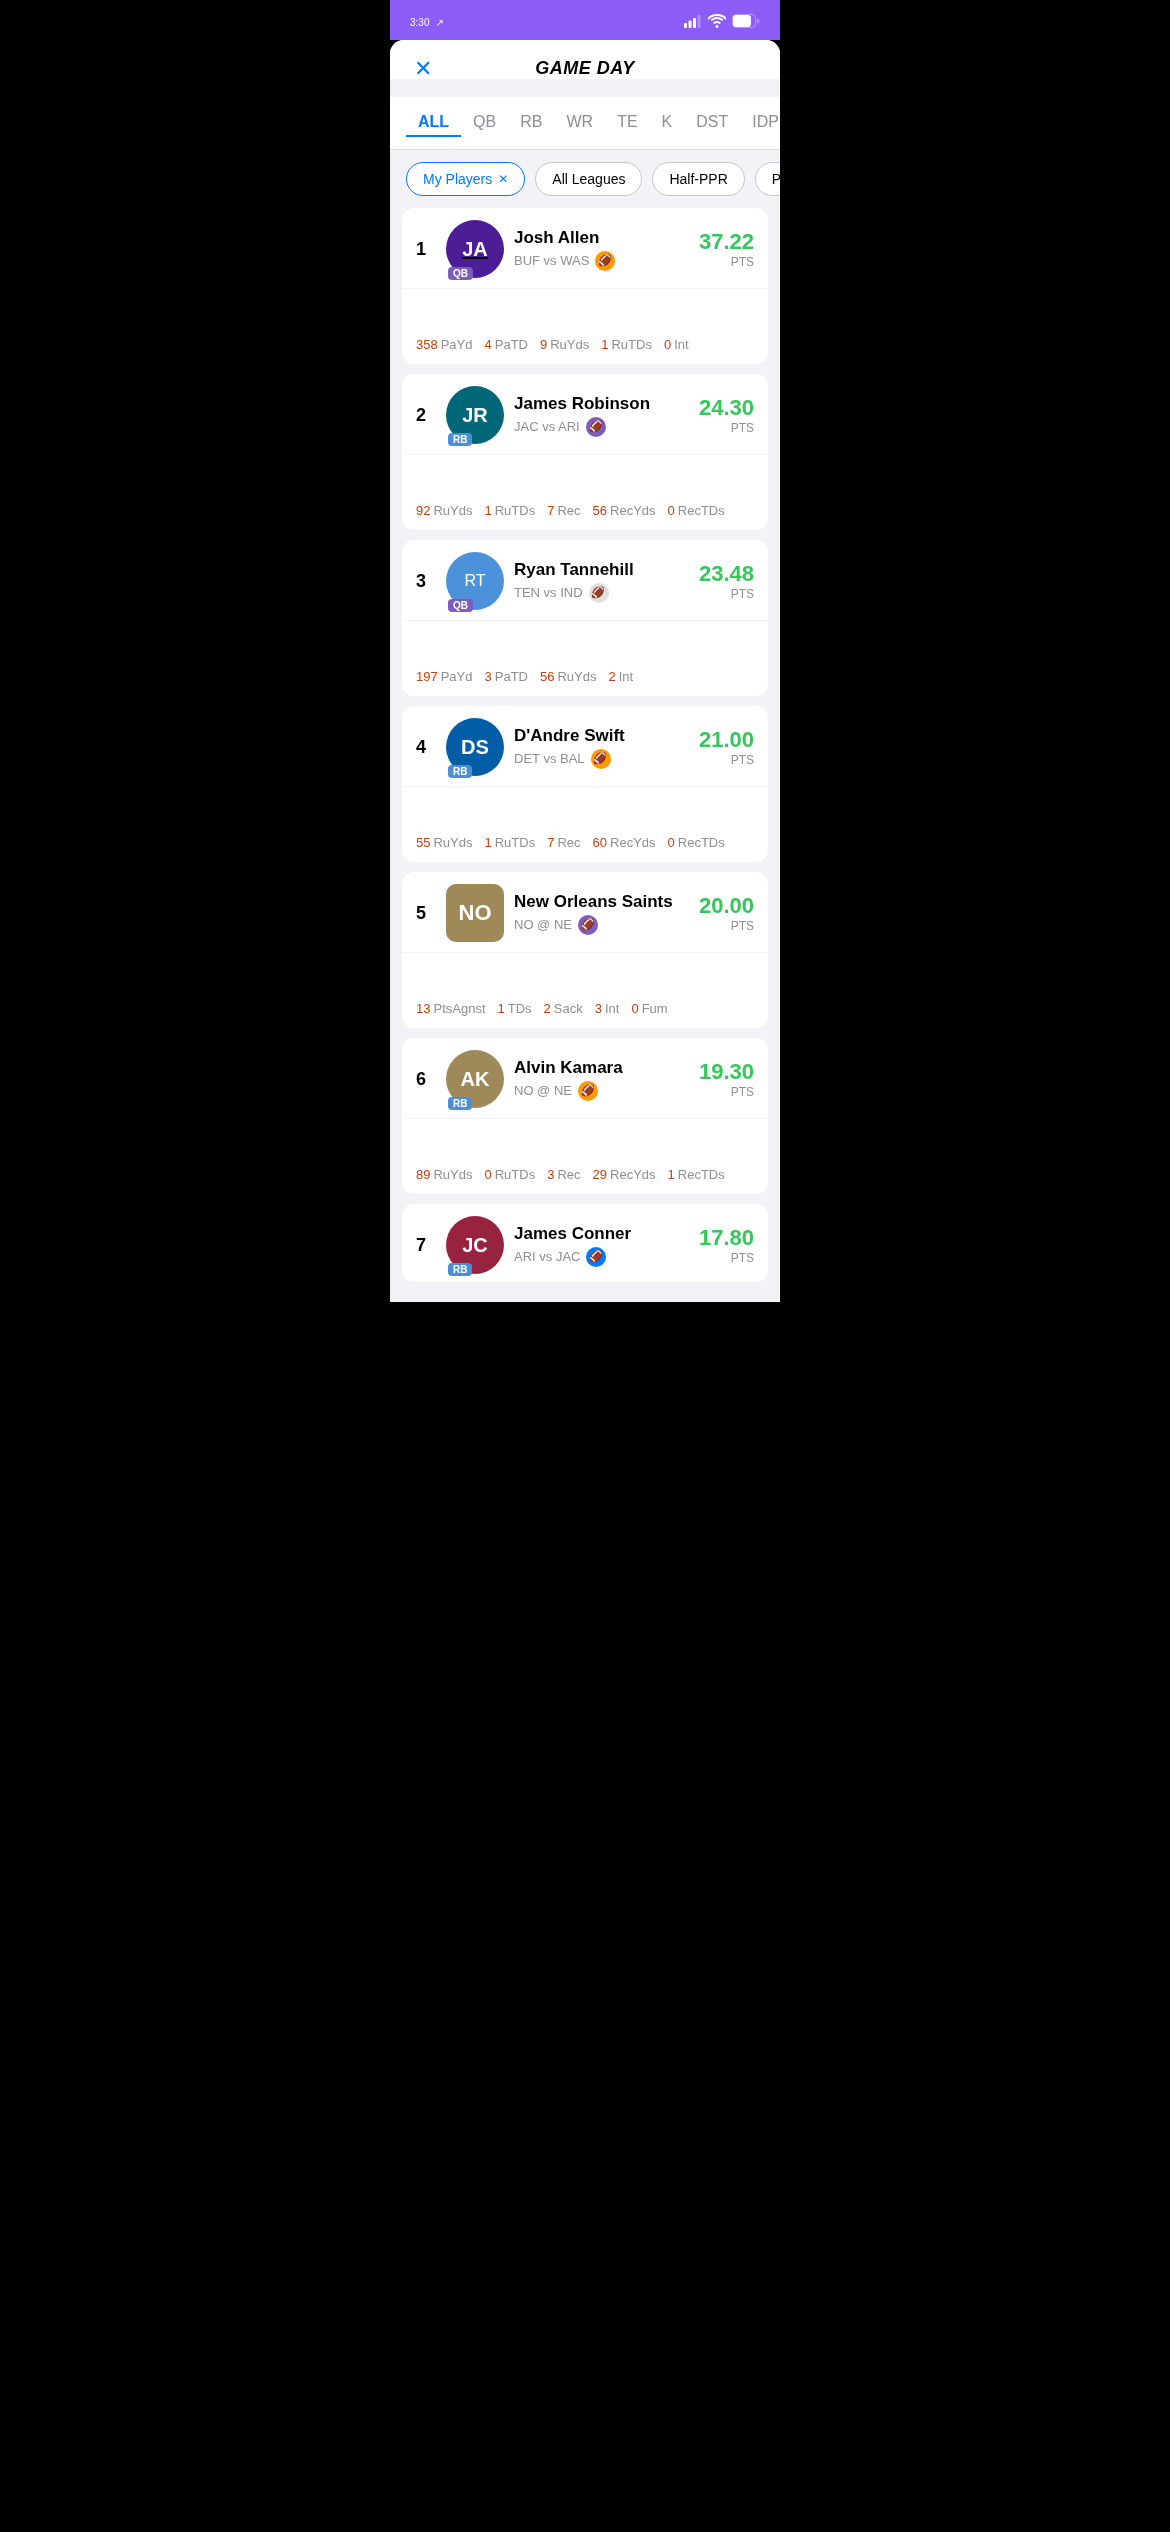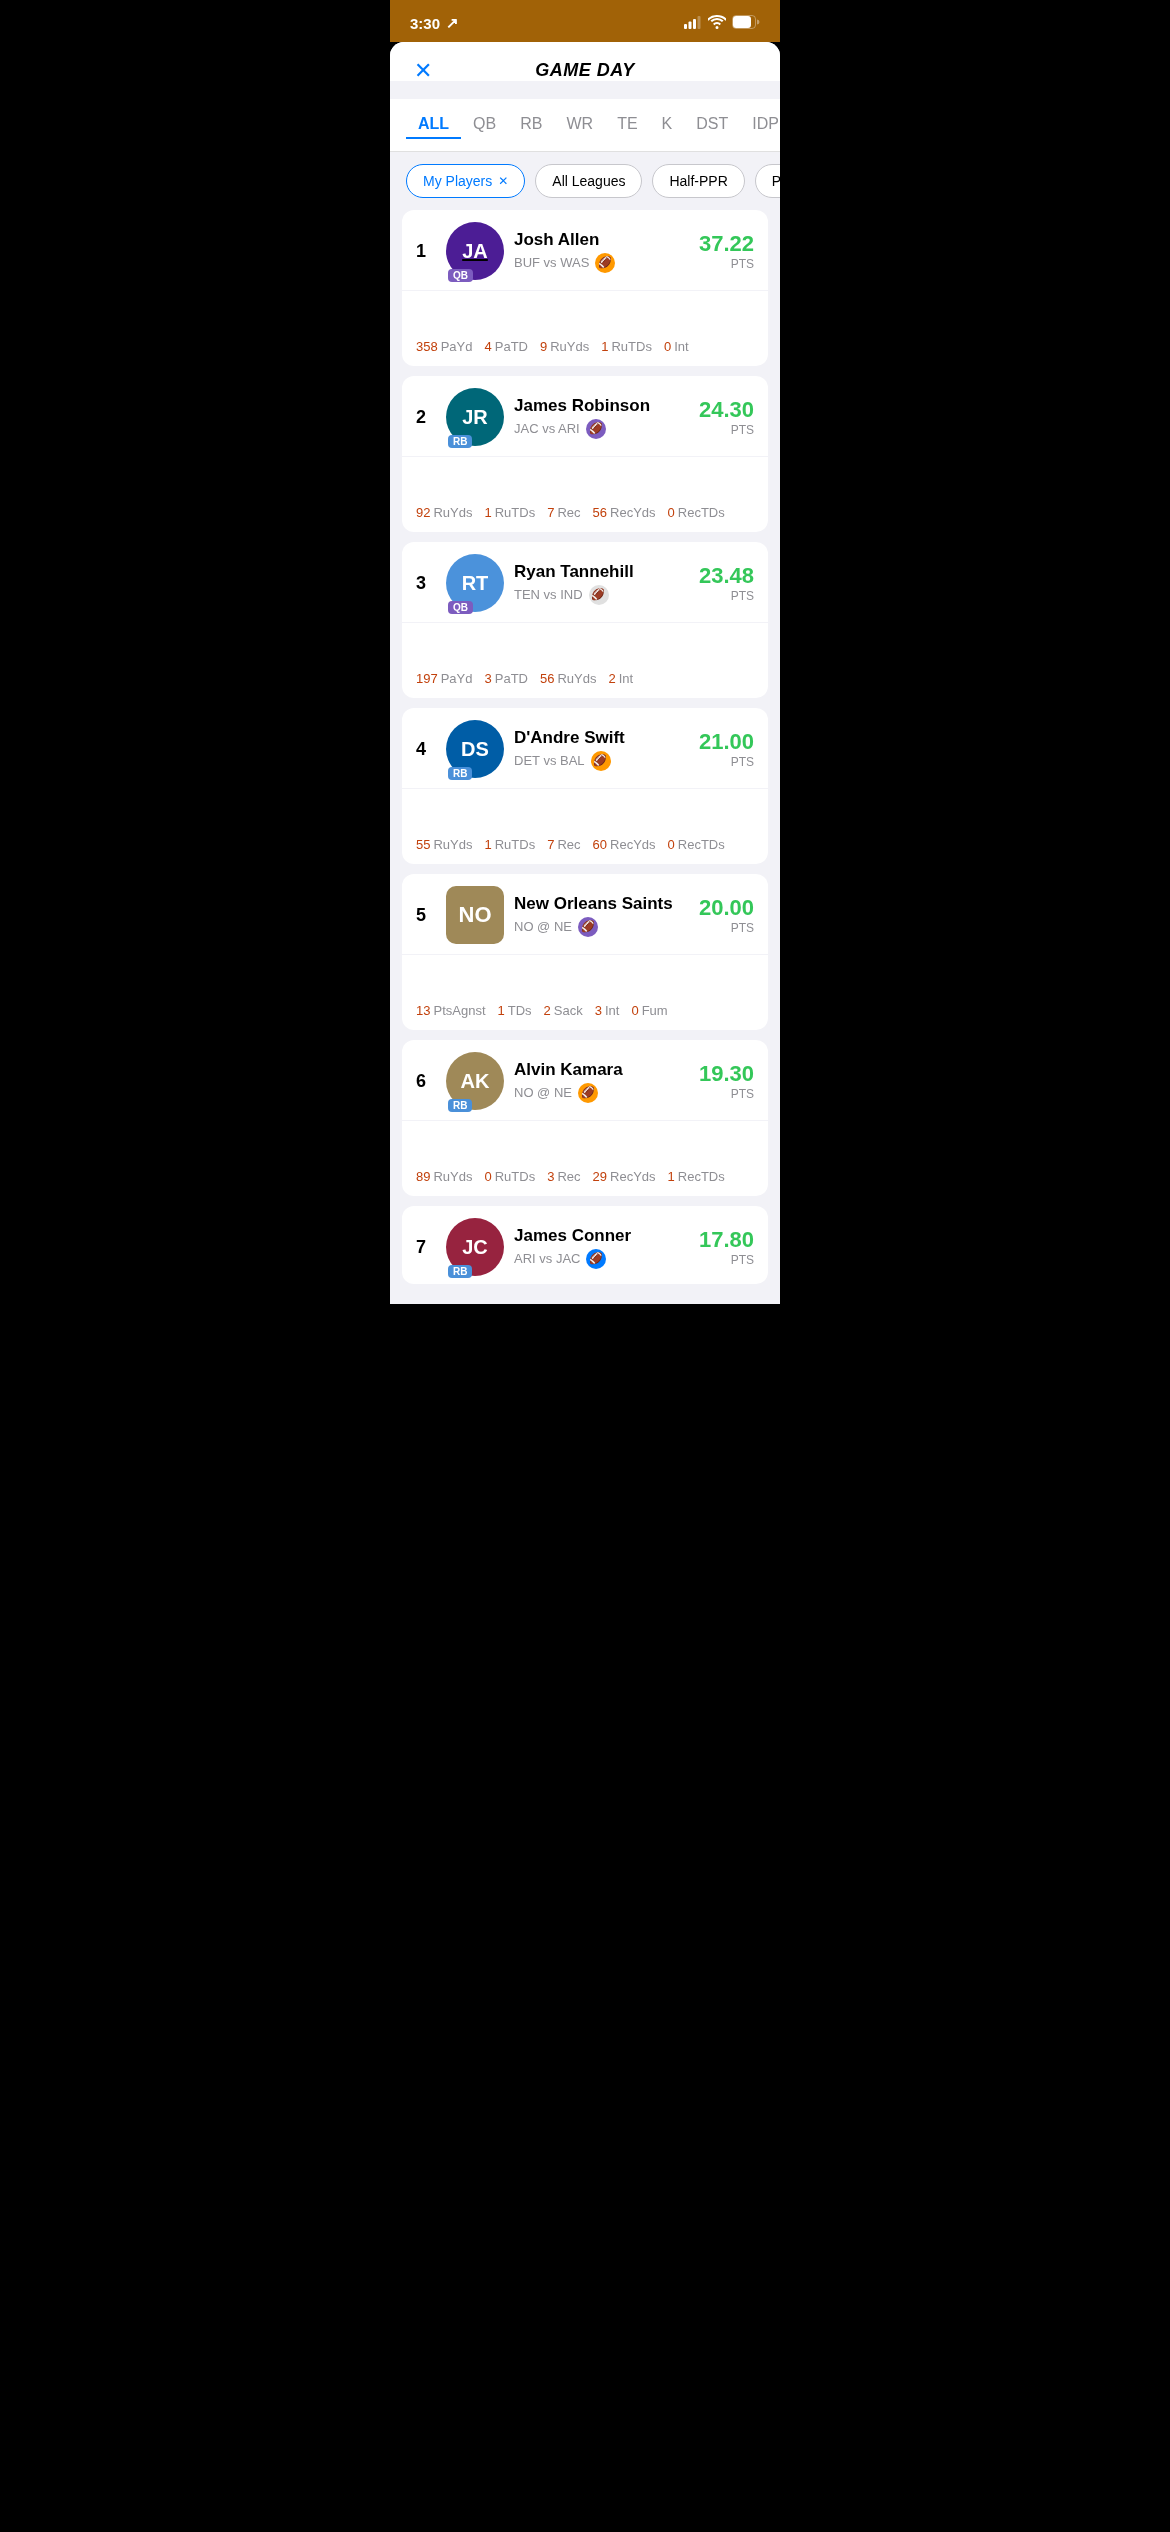--- a/index.html
+++ b/index.html
@@ -6,28 +6,28 @@
     * { margin: 0; padding: 0; box-sizing: border-box; }
     body {
       font-family: -apple-system, BlinkMacSystemFont, 'Helvetica Neue', sans-serif;
       background: #000;
       max-width: 390px;
       margin: 0 auto;
     }
 
     
     .status-bar {
-      background: #a16207;
+      background: #8b5cf6;
       color: #fff;
       display: flex;
       justify-content: space-between;
       align-items: center;
       padding: 14px 20px 10px;
-      font-size: 15px;
-      font-weight: 700;
+      font-size: 10px;
+      font-weight: 400;
     }
     .status-left { display: flex; align-items: center; gap: 6px; }
     .status-right { display: flex; align-items: center; gap: 6px; }
 
     
     .app-container {
       background: #f2f2f7;
       border-radius: 14px 14px 0 0;
       overflow: hidden;
     }
@@ -441,21 +441,21 @@
             <span class="stat-lbl">RecTDs</span>
           </div>
       </div>
     </div>
 
     <div class="player-card">
       <div class="player-main">
         <span class="rank-num">3</span>
         <div class="player-avatar">
           <div class="avatar-circle" style="background: #4b92db;">
-            <span style="color:#fff; font-size:20px; font-weight:700;">RT</span>
+            <span style="color:#fff; font-size:16px; font-weight:400;">RT</span>
           </div>
           <span class="position-badge pos-qb">QB</span>
         </div>
         <div class="player-info">
           <div class="player-name">Ryan Tannehill</div>
           <div class="player-team">
             <span>TEN vs IND</span>
             <span style="display:inline-flex;align-items:center;justify-content:center;width:20px;height:20px;border-radius:50%;background:#e0e0e0;font-size:11px;">🏈</span>
           </div>
         </div>

